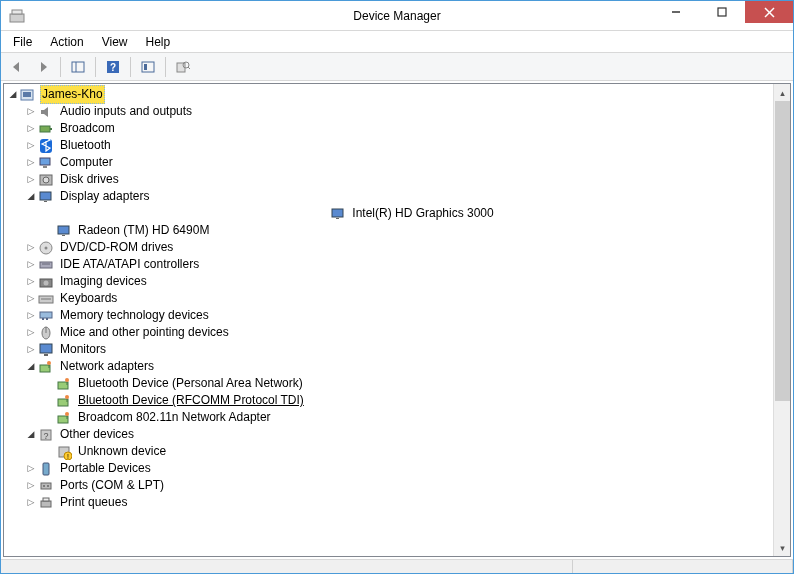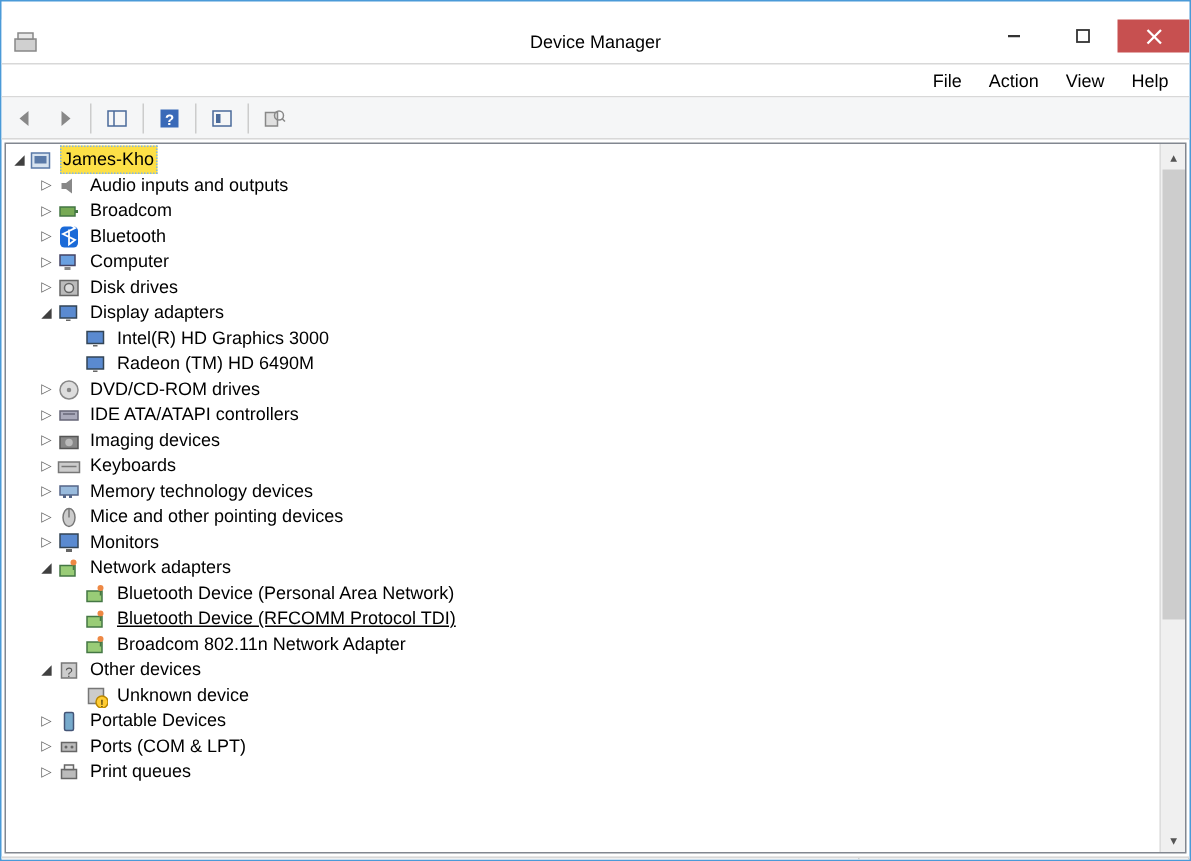--- a/index.html
+++ b/index.html
@@ -13,21 +13,20 @@
     overflow: hidden;
     border: 1px solid #4a9ad8;
   }
   .titlebar {
     height: 30px;
     background: #fff;
     display: flex;
     align-items: center;
     position: relative;
     border-bottom: 1px solid #d8d8d8;
-    margin-top: 12px;
   }
   .titlebar-icon {
     width: 16px; height: 16px;
     margin-left: 8px;
     display: inline-flex;
     align-items: center;
     justify-content: center;
   }
   .titlebar-title {
     position: absolute;
@@ -58,21 +57,20 @@
     color: #fff;
     width: 48px;
   }
   .menubar {
     height: 22px;
     display: flex;
     align-items: center;
     padding: 0 4px;
     background: #fff;
     border-bottom: 1px solid #d8d8d8;
-    justify-content: flex-end;
   }
   .menu-item {
     padding: 2px 8px;
     margin-right: 2px;
     color: #000;
   }
   .toolbar {
     height: 28px;
     display: flex;
     align-items: center;
@@ -323,21 +321,21 @@
       <div class="node" style="padding-left: 18px;">
         <span class="arrow expanded">◢</span>
         <span class="node-icon">
           <svg width="16" height="16">
             <rect x="2" y="3" width="11" height="8" fill="#5a8ad0" stroke="#345"></rect>
             <rect x="6" y="12" width="3" height="1" fill="#666"></rect>
           </svg>
         </span>
         <span class="node-label">Display adapters</span>
       </div>
-      <div class="node" style="padding-left: 36px;">
+      <div class="node" style="padding-left: 36px; justify-content: center;">
         <span class="spacer"></span>
         <span class="node-icon">
           <svg width="16" height="16">
             <rect x="2" y="3" width="11" height="8" fill="#5a8ad0" stroke="#345"></rect>
             <rect x="6" y="12" width="3" height="1" fill="#666"></rect>
           </svg>
         </span>
         <span class="node-label">Intel(R) HD Graphics 3000</span>
       </div>
       <div class="node" style="padding-left: 36px;">

